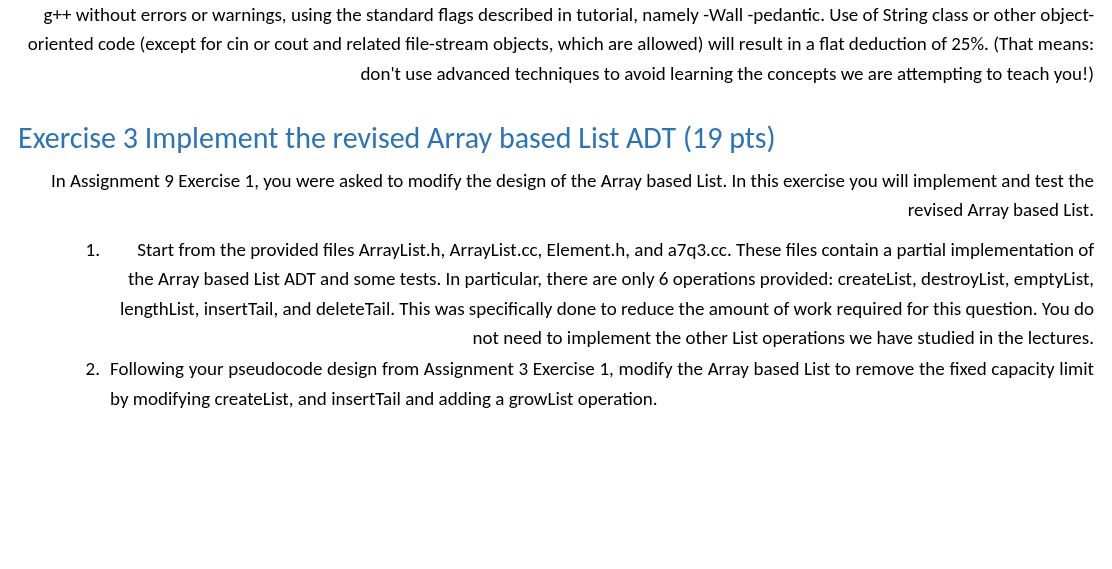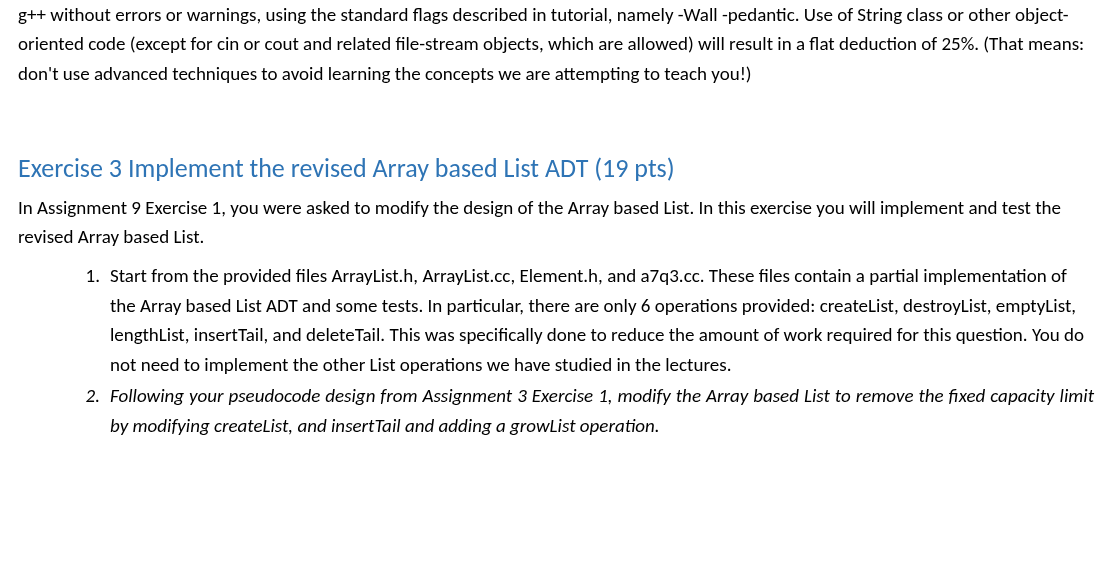--- a/index.html
+++ b/index.html
@@ -11,54 +11,53 @@
     font-size: 19px;
     line-height: 1.55;
     color: #000;
     width: 1112px;
     background: #fff;
     padding: 0 18px 20px 18px;
     box-sizing: border-box;
   }
   .paragraph {
     margin: 0 0 10px 0;
-    text-align: left;
+    text-align: right;
   }
   .heading2 {
     font-family: "Calibri Light", "Calibri", "Segoe UI Light", "Segoe UI", Arial, sans-serif;
     font-weight: 400;
-    font-size: 26px;
+    font-size: 30px;
     color: #2E74B5;
-    margin: 60px 0 4px 0;
+    margin: 27px 0 4px 0;
   }
   .list {
     margin: 4px 0 0 0;
     padding: 0 0 0 62px;
     list-style: none;
     counter-reset: item;
   }
   .list-item {
     position: relative;
     margin: 0 0 2px 0;
     padding-left: 30px;
-    text-align: left;
+    text-align: right;
     line-height: 1.55;
   }
   .list-item::before {
     counter-increment: item;
     content: counter(item) ".";
     position: absolute;
     left: -10px;
     width: 30px;
     text-align: right;
   }
   .justify {
     text-align: justify;
     text-justify: inter-word;
-    font-style: italic;
   }
 </style>
 </head>
 <body>
 
 <p class="paragraph">g++ without errors or warnings, using the standard flags described in tutorial, namely -Wall -pedantic. Use of String class or other object-oriented code (except for cin or cout and related file-stream objects, which are allowed) will result in a flat deduction of 25%. (That means: don't use advanced techniques to avoid learning the concepts we are attempting to teach you!)</p>
 
 <h2 class="heading2">Exercise 3 Implement the revised Array based List ADT (19 pts)</h2>
 
 <p class="paragraph">In Assignment 9 Exercise 1, you were asked to modify the design of the Array based List. In this exercise you will implement and test the revised Array based List.</p>

